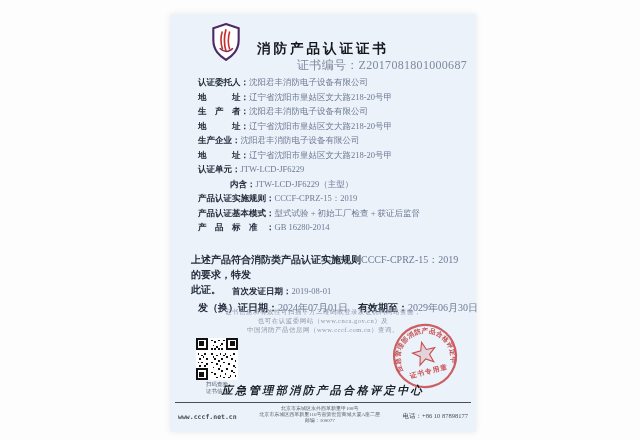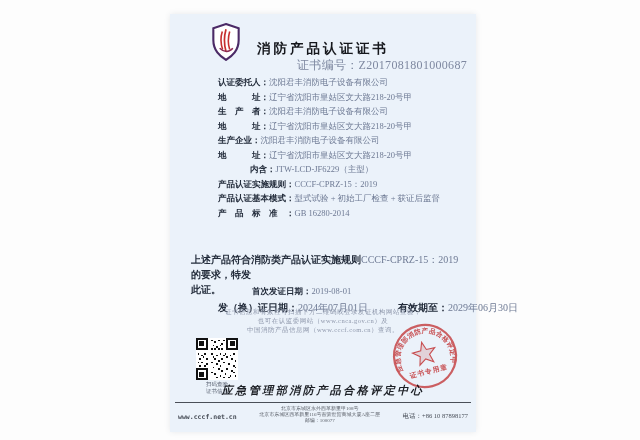--- a/index.html
+++ b/index.html
@@ -8,21 +8,21 @@
          box-shadow:0 0 6px rgba(40,60,90,.10);}
   
   .logo{position:absolute;left:40px;top:9px;width:32px;height:38px;}
   .title{position:absolute;left:0;right:0;top:26px;text-align:center;font-size:13.5px;
          font-weight:bold;color:#15171c;letter-spacing:3px;}
   .cert-no{position:absolute;top:43px;right:9px;font-size:12px;color:#7e88a0;letter-spacing:.3px;}
   
   .fields{position:absolute;left:28px;right:12px;top:61px;}
   .frow{line-height:14.5px;white-space:nowrap;font-size:8.5px;}
   .frow.indent{margin-left:32px;}
-  .lbl{font-weight:bold;color:#222b3a;margin-left:20px;}
+  .lbl{font-weight:bold;color:#222b3a;}
   .val{color:#6e7a94;}
   
   .statement{position:absolute;left:21px;right:12px;top:238px;font-size:10px;line-height:15px;
              font-weight:bold;color:#222b3a;}
   .statement .val{font-weight:normal;}
   .first-issue{position:absolute;left:62px;top:272px;font-size:8.5px;}
   .reissue{position:absolute;left:28px;top:287px;font-size:10px;white-space:nowrap;}
   .gap{display:inline-block;width:10px;}
   
   .notes{position:absolute;left:0;right:0;top:293px;text-align:center;font-size:6.5px;
@@ -75,20 +75,23 @@
       <span class="lbl">生　产　者：</span><span class="val">沈阳君丰消防电子设备有限公司</span>
     </div>
       <div class="frow">
       <span class="lbl">地　　　址：</span><span class="val">辽宁省沈阳市皇姑区文大路218-20号甲</span>
     </div>
       <div class="frow">
       <span class="lbl">生产企业：</span><span class="val">沈阳君丰消防电子设备有限公司</span>
     </div>
       <div class="frow">
       <span class="lbl">地　　　址：</span><span class="val">辽宁省沈阳市皇姑区文大路218-20号甲</span>
+    </div>
+      <div class="frow">
+      <span class="lbl">认证单元：</span><span class="val">JTW-LCD-JF6229</span>
     </div>
       <div class="frow indent">
       <span class="lbl">内含：</span><span class="val">JTW-LCD-JF6229（主型）</span>
     </div>
       <div class="frow">
       <span class="lbl">产品认证实施规则：</span><span class="val">CCCF-CPRZ-15：2019</span>
     </div>
       <div class="frow">
       <span class="lbl">产品认证基本模式：</span><span class="val">型式试验 + 初始工厂检查 + 获证后监督</span>
     </div>

